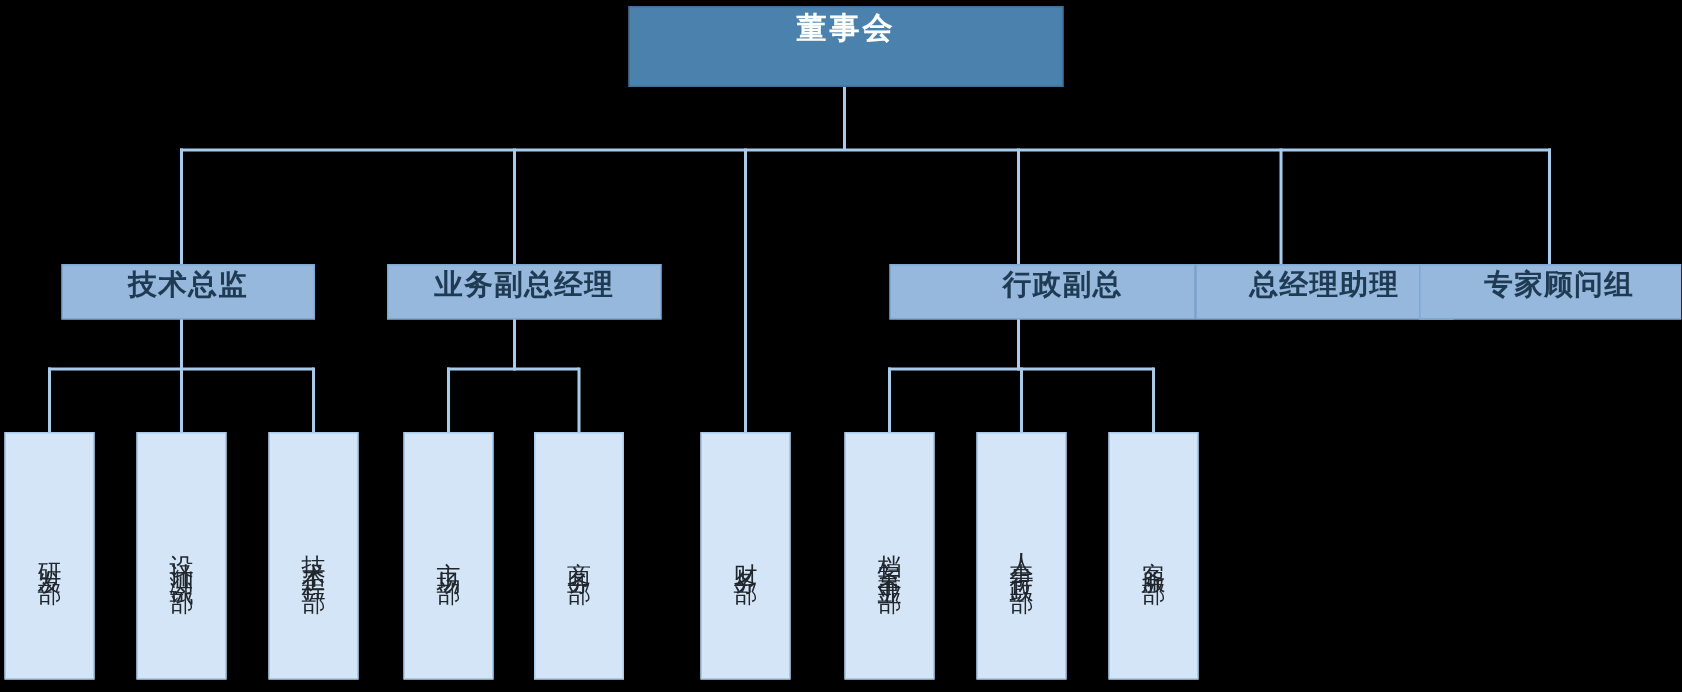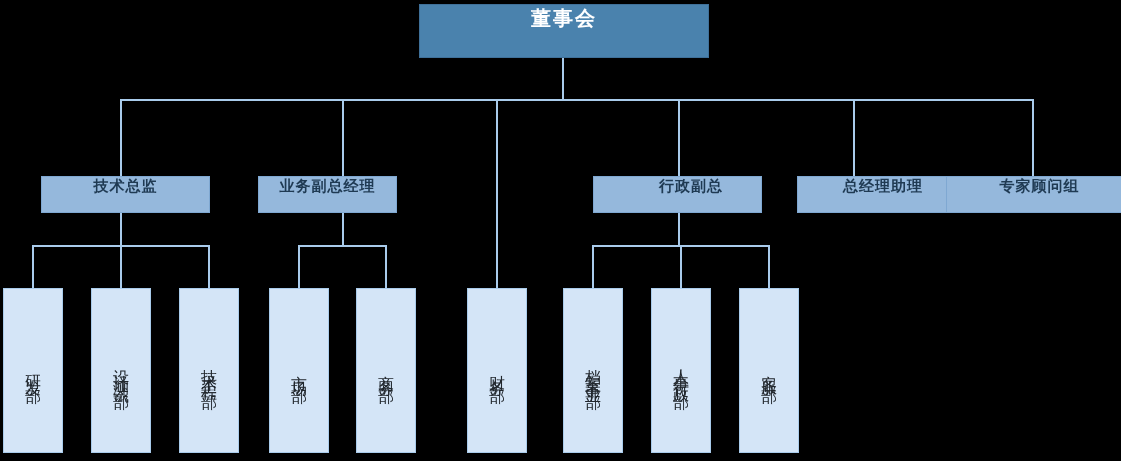--- a/index.html
+++ b/index.html
@@ -33,21 +33,21 @@
     font-weight: bold;
     font-size: 20px;
     letter-spacing: 2px;
   }
   
   .node.level1 {
     background: #95b8dc;
     border: 1px solid #7fa8d2;
     color: #1f3a53;
     font-weight: bold;
-    font-size: 15px;
+    font-size: 19px;
     letter-spacing: 1px;
   }
   
   .node.level2 {
     background: #d4e5f7;
     border: 1px solid #a9cbeb;
     color: #20262c;
     font-weight: normal;
     font-size: 16px;
   }
@@ -99,24 +99,24 @@
   <div class="connector v" style="left:680px; top:245px; height:43px;"></div>
   <div class="connector v" style="left:768px; top:245px; height:43px;"></div>
 
   <div class="node level0" style="left:419px; top:4px; width:290px; height:54px;">
     <span>董事会</span>
   </div>
 
   <div class="node level1" style="left:41px; top:176px; width:169px; height:37px;">
     <span>技术总监</span>
   </div>
-  <div class="node level1" style="left:258px; top:176px; width:139px; height:37px;">
+  <div class="node level1" style="left:258px; top:176px; width:183px; height:37px;">
     <span>业务副总经理</span>
   </div>
-  <div class="node level1" style="left:593px; top:176px; width:169px; height:37px;padding-left:27px;">
+  <div class="node level1" style="left:593px; top:176px; width:204px; height:37px;padding-left:27px;">
     <span>行政副总</span>
   </div>
   <div class="node level1" style="left:797px; top:176px; width:172px; height:37px;">
     <span>总经理助理</span>
   </div>
   <div class="node level1" style="left:946px; top:176px; width:187px; height:37px;">
     <span>专家顾问组</span>
   </div>
 
   <div class="node level2" style="left:3px; top:288px; width:60px; height:165px;">

